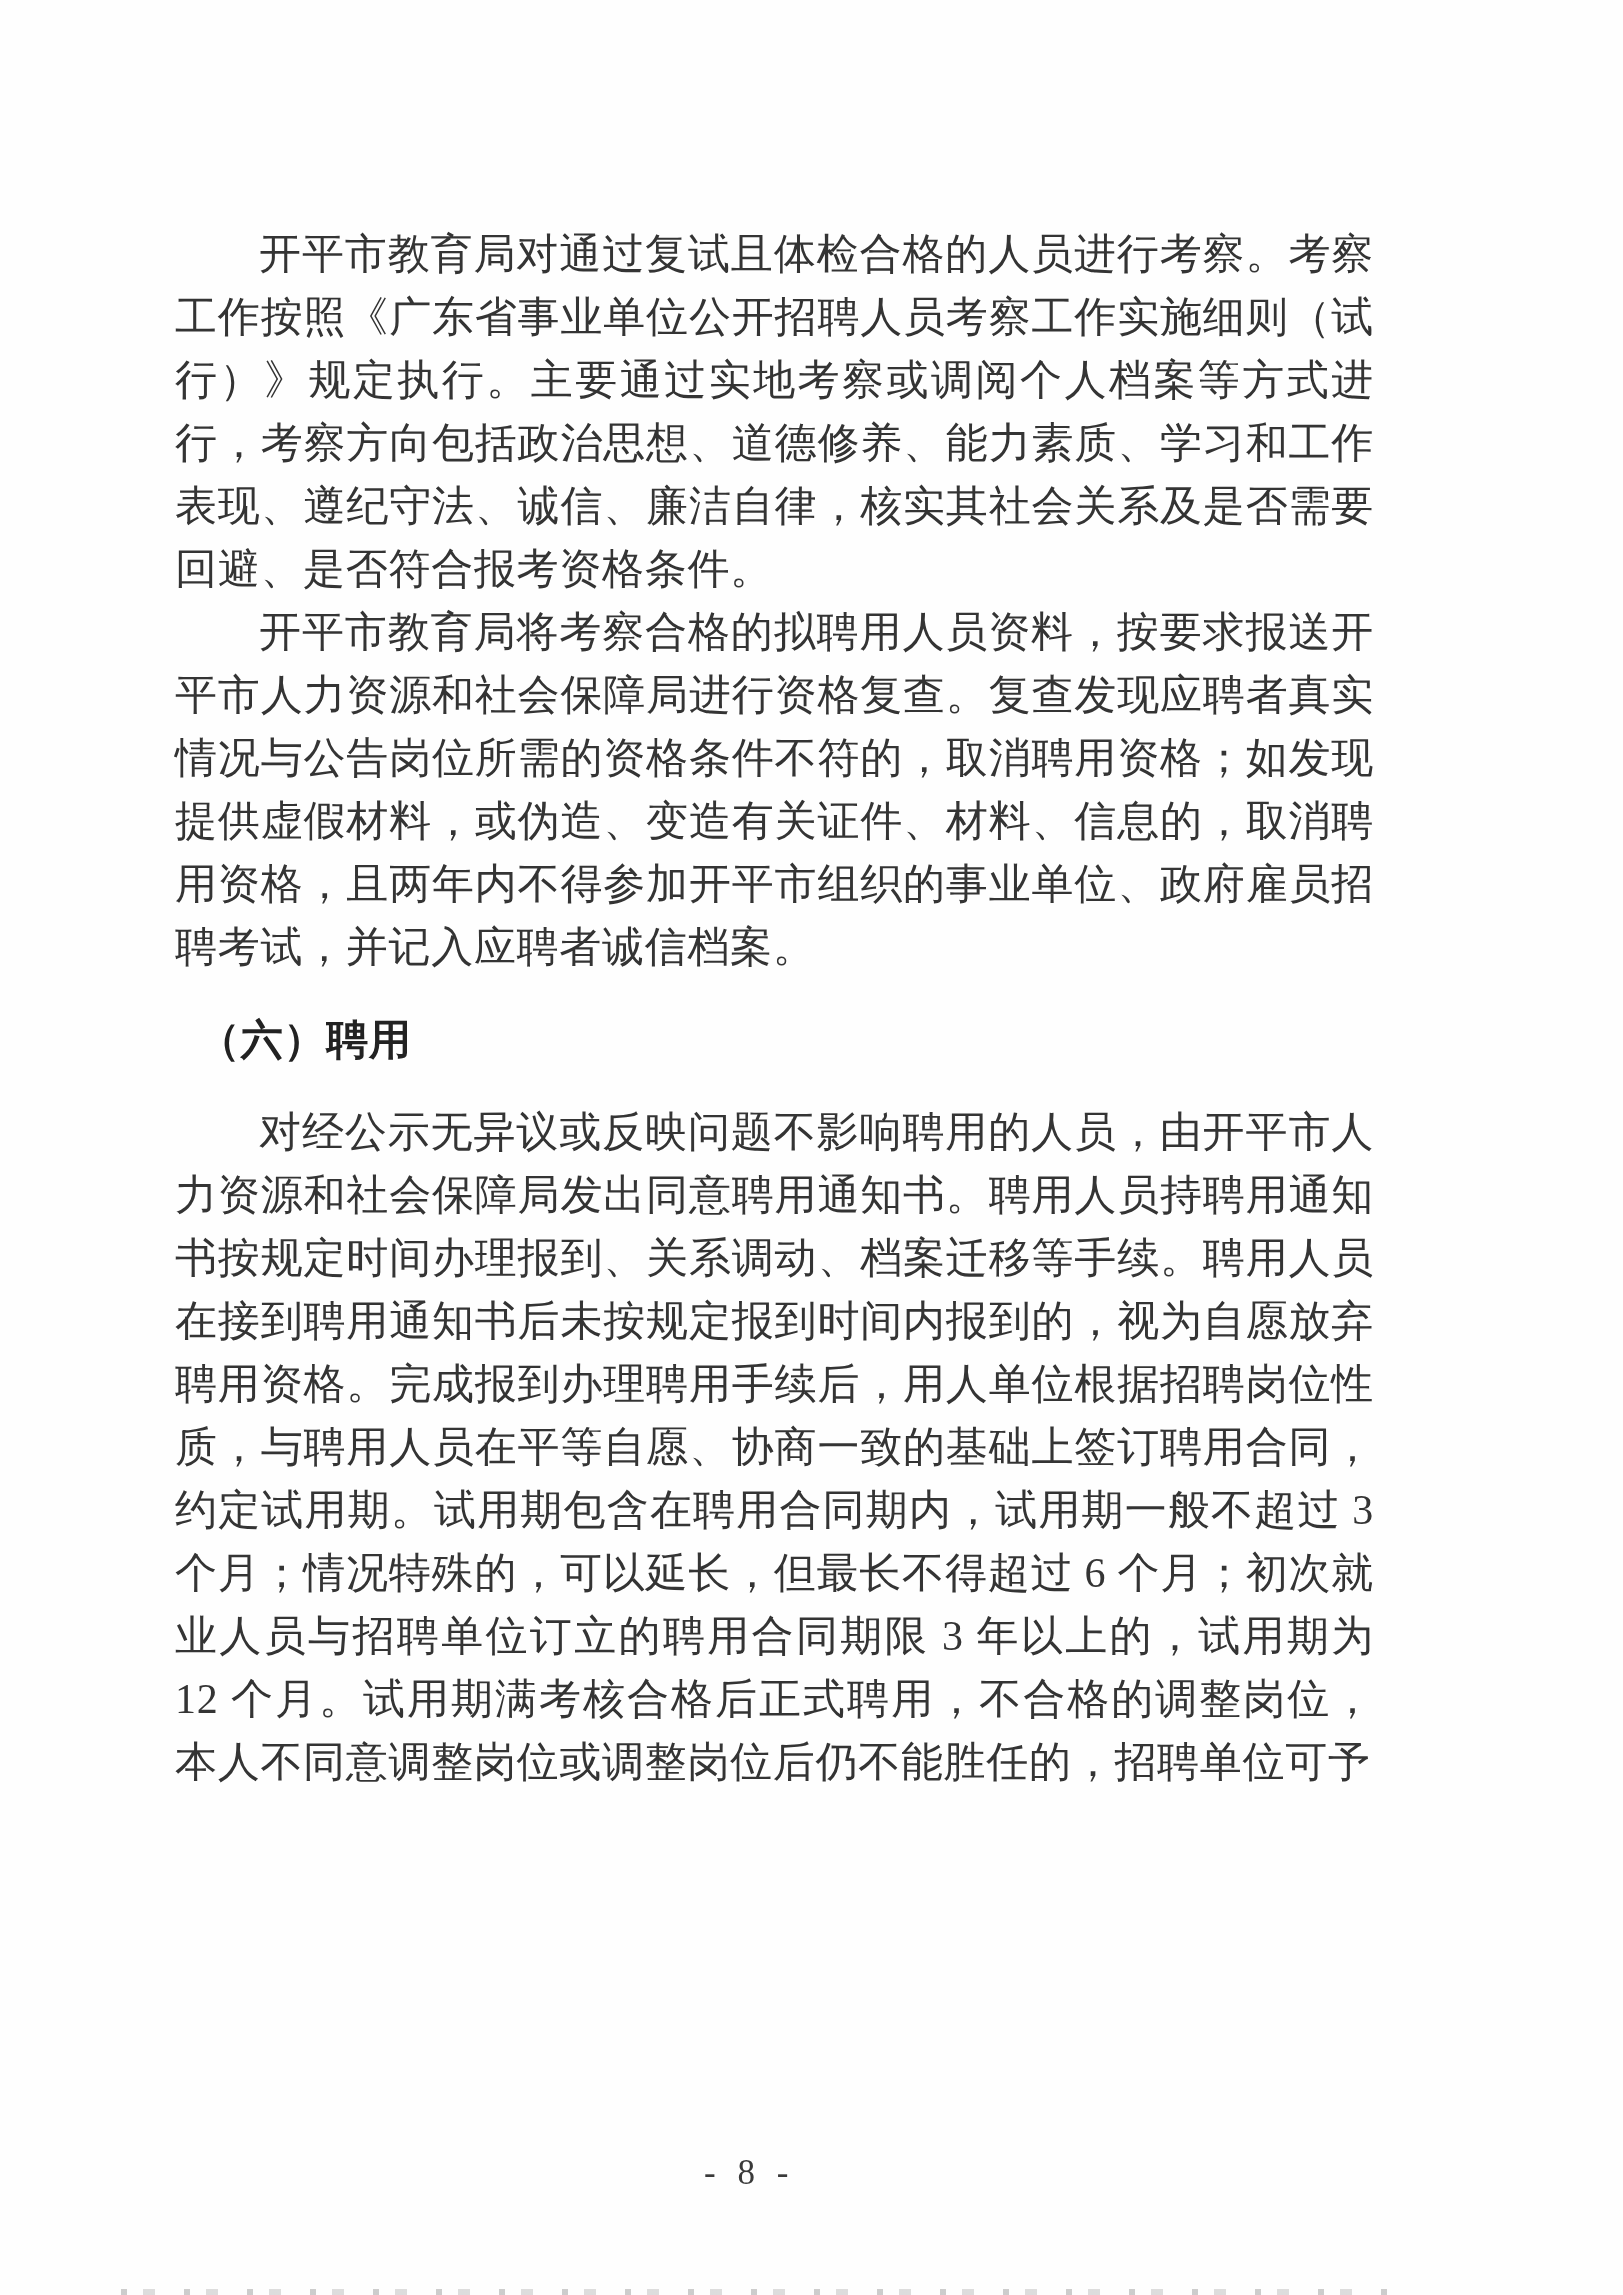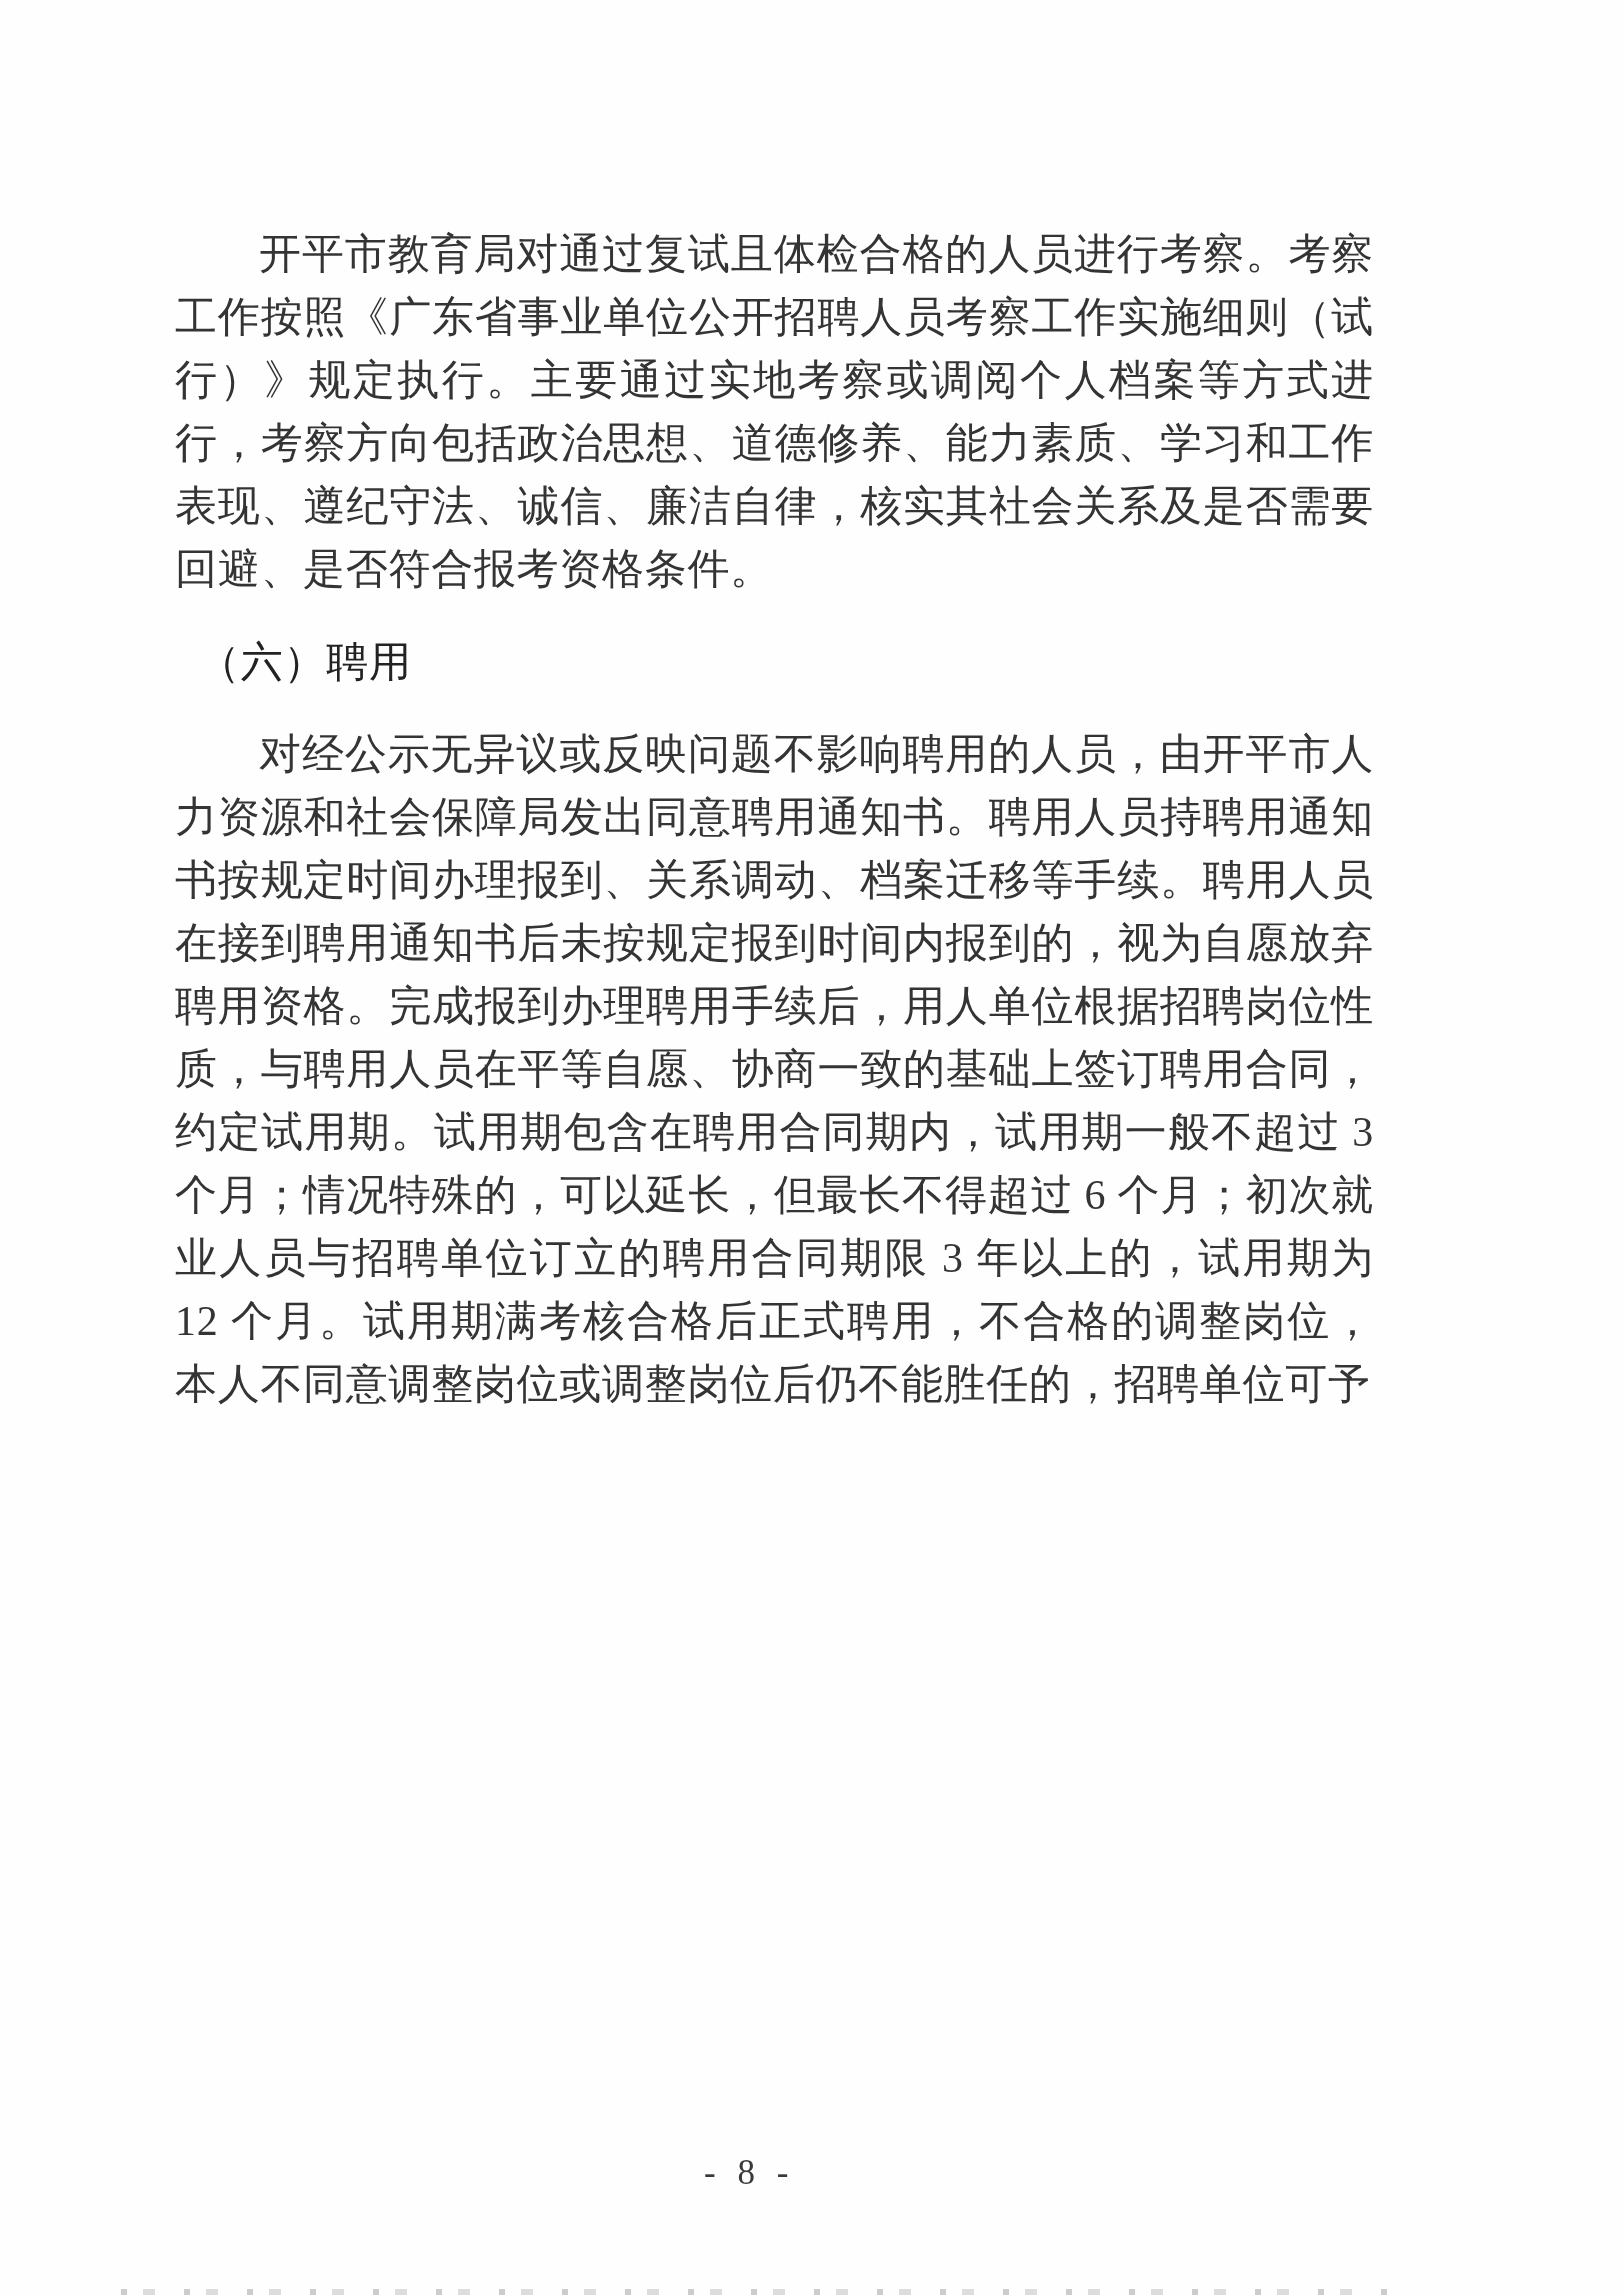--- a/index.html
+++ b/index.html
@@ -29,21 +29,21 @@
   }
   .content p {
     margin: 0;
     padding: 0;
   }
   .content p.body-para {
     text-indent: 2em;
   }
   .content p.heading-para {
     text-indent: 0.55em;
-    font-weight: 400;
+    font-weight: 700;
     color: #222222;
     margin-top: 29.5px;
     margin-bottom: 29.5px;
   }
   .page-number {
     position: absolute;
     top: 2153px;
     left: 0;
     width: 1499px; 
     text-align: center;
@@ -68,20 +68,21 @@
   }
 </style>
 </head>
 <body>
 
 <div class="page">
 
   <div class="content">
     <p class="body-para">开平市教育局对通过复试且体检合格的人员进行考察。考察工作按照《广东省事业单位公开招聘人员考察工作实施细则（试行）》规定执行。主要通过实地考察或调阅个人档案等方式进行，考察方向包括政治思想、道德修养、能力素质、学习和工作表现、遵纪守法、诚信、廉洁自律，核实其社会关系及是否需要回避、是否符合报考资格条件。</p>
 
+    <p class="body-para">开平市教育局将考察合格的拟聘用人员资料，按要求报送开平市人力资源和社会保障局进行资格复查。复查发现应聘者真实情况与公告岗位所需的资格条件不符的，取消聘用资格；如发现提供虚假材料，或伪造、变造有关证件、材料、信息的，取消聘用资格，且两年内不得参加开平市组织的事业单位、政府雇员招聘考试，并记入应聘者诚信档案。</p>
 
 
     <p class="heading-para">（六）聘用</p>
 
     <p class="body-para">对经公示无异议或反映问题不影响聘用的人员，由开平市人力资源和社会保障局发出同意聘用通知书。聘用人员持聘用通知书按规定时间办理报到、关系调动、档案迁移等手续。聘用人员在接到聘用通知书后未按规定报到时间内报到的，视为自愿放弃聘用资格。完成报到办理聘用手续后，用人单位根据招聘岗位性质，与聘用人员在平等自愿、协商一致的基础上签订聘用合同，约定试用期。试用期包含在聘用合同期内，试用期一般不超过 3 个月；情况特殊的，可以延长，但最长不得超过 6 个月；初次就业人员与招聘单位订立的聘用合同期限 3 年以上的，试用期为 12 个月。试用期满考核合格后正式聘用，不合格的调整岗位，本人不同意调整岗位或调整岗位后仍不能胜任的，招聘单位可予</p>
   </div>
 
   <div class="page-number">- 8 -</div>
 
   <div class="scan-artifact"></div>

